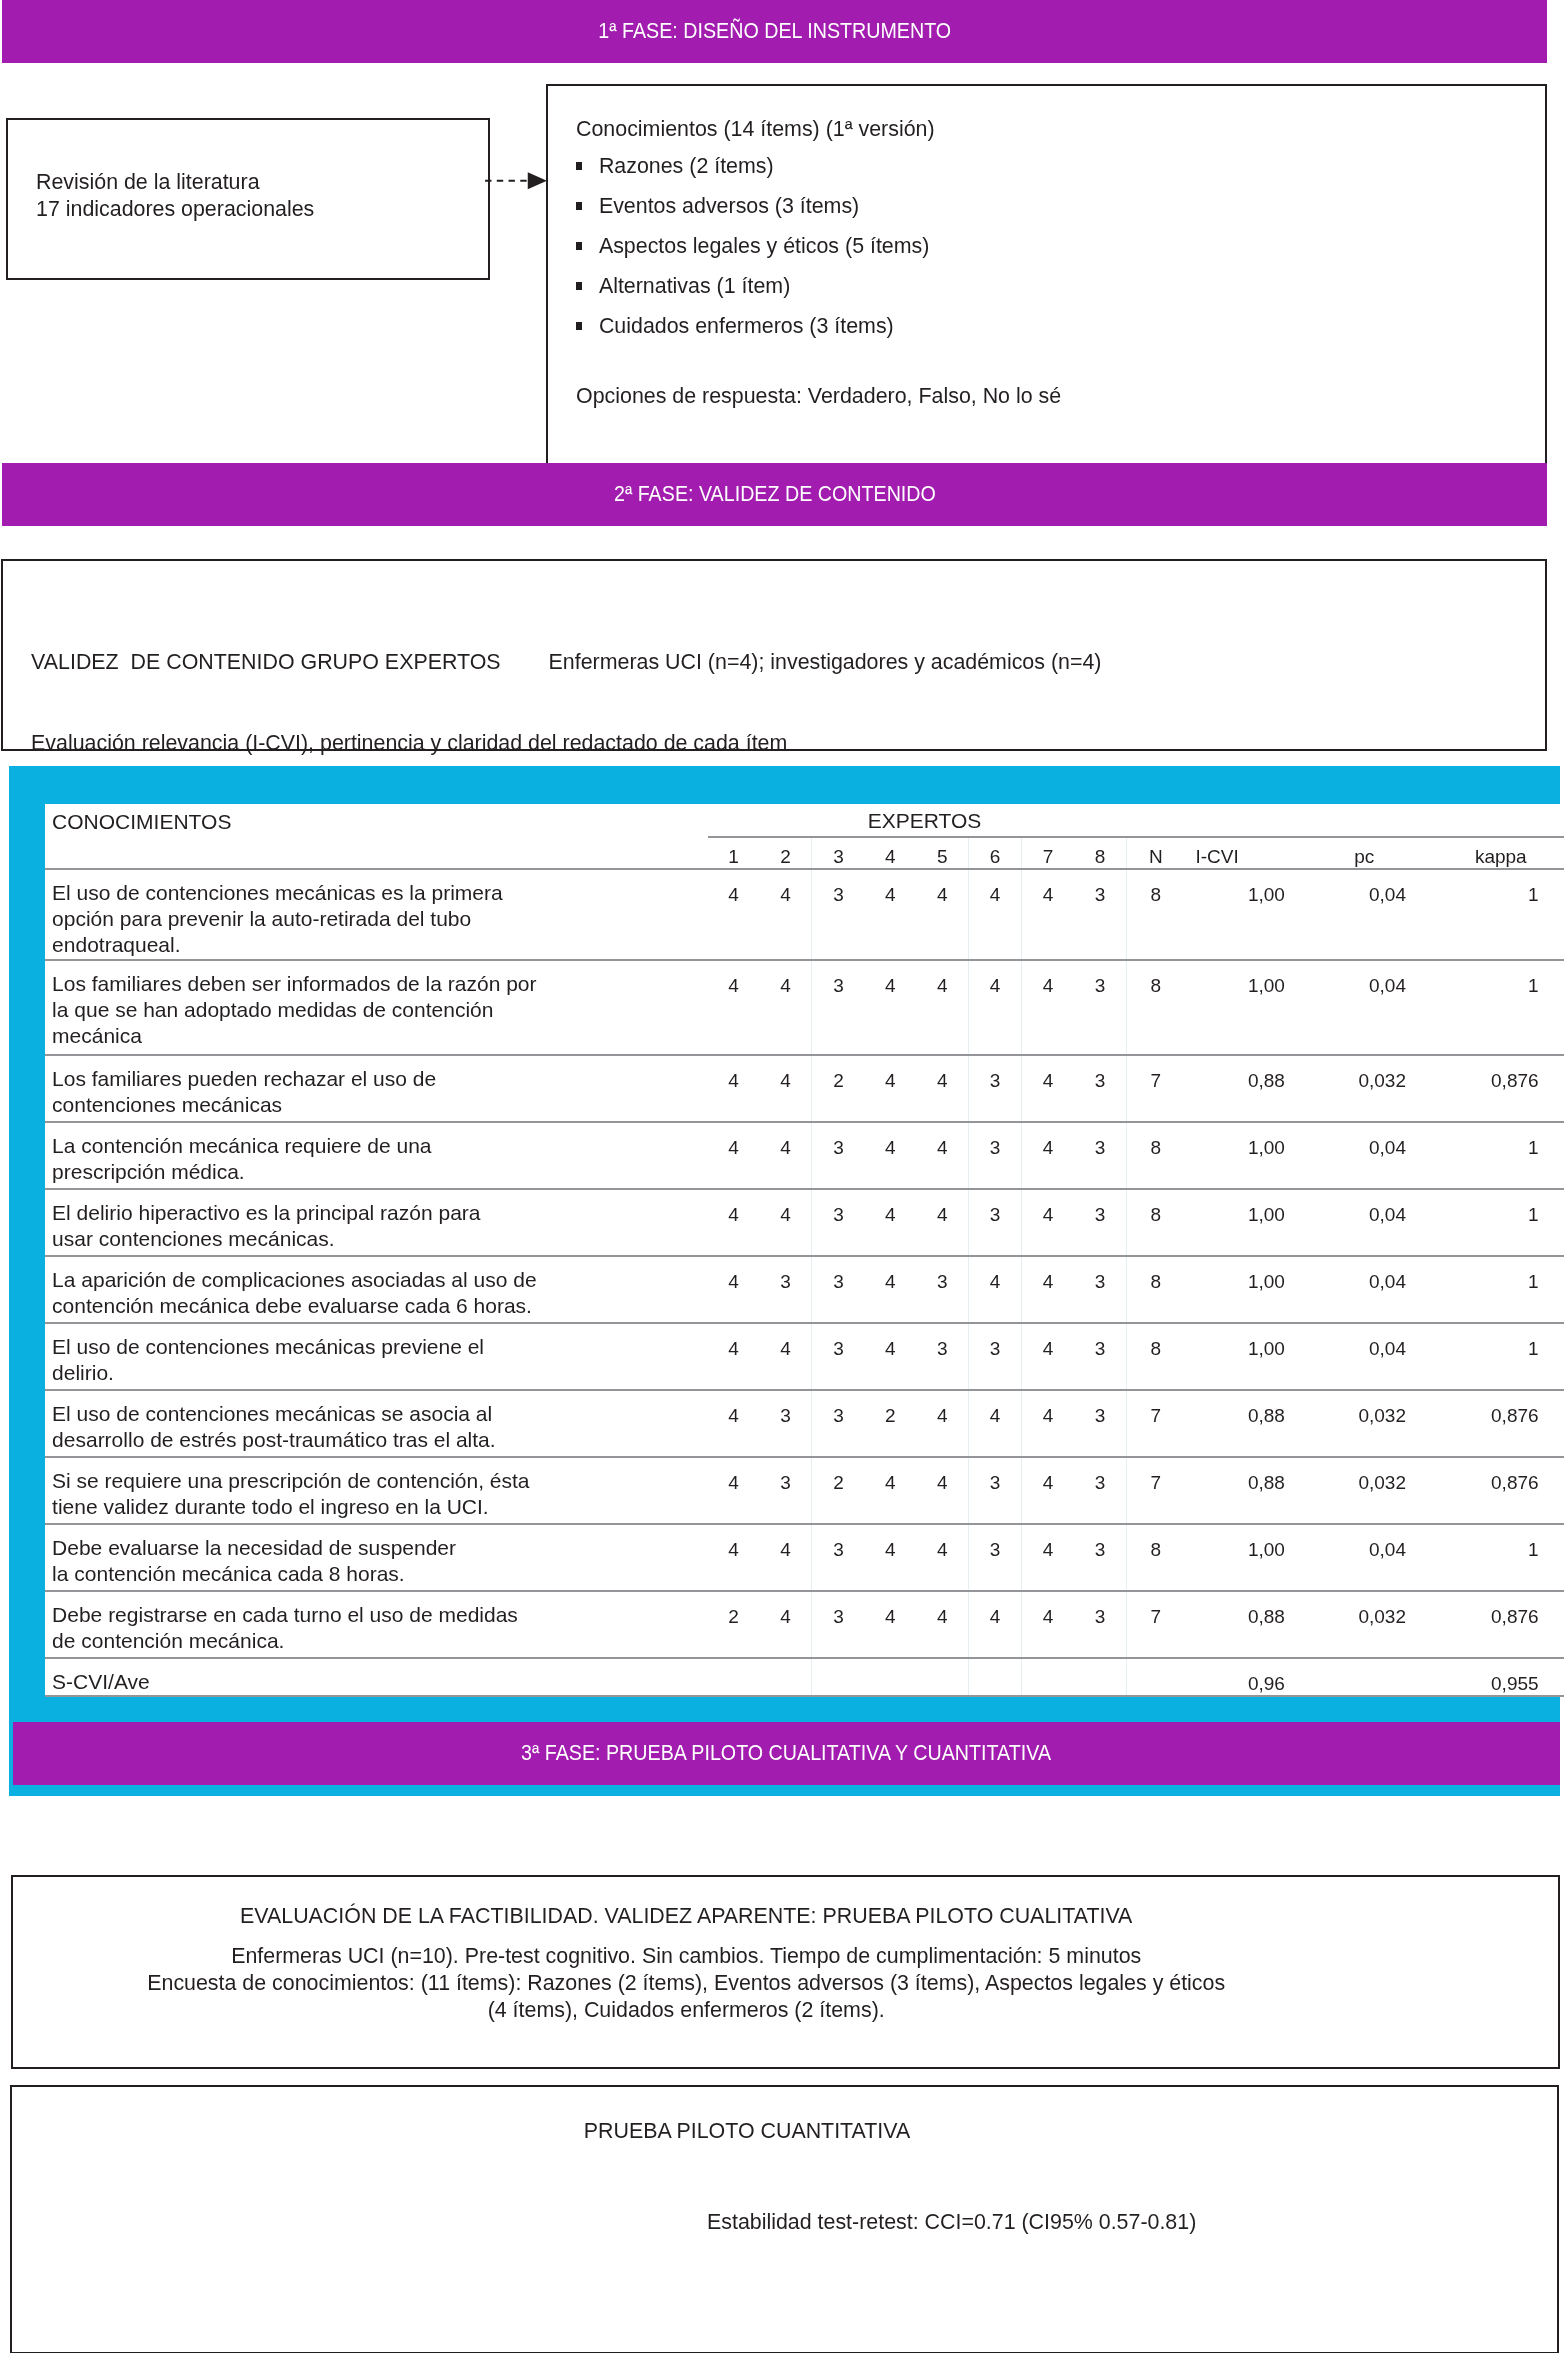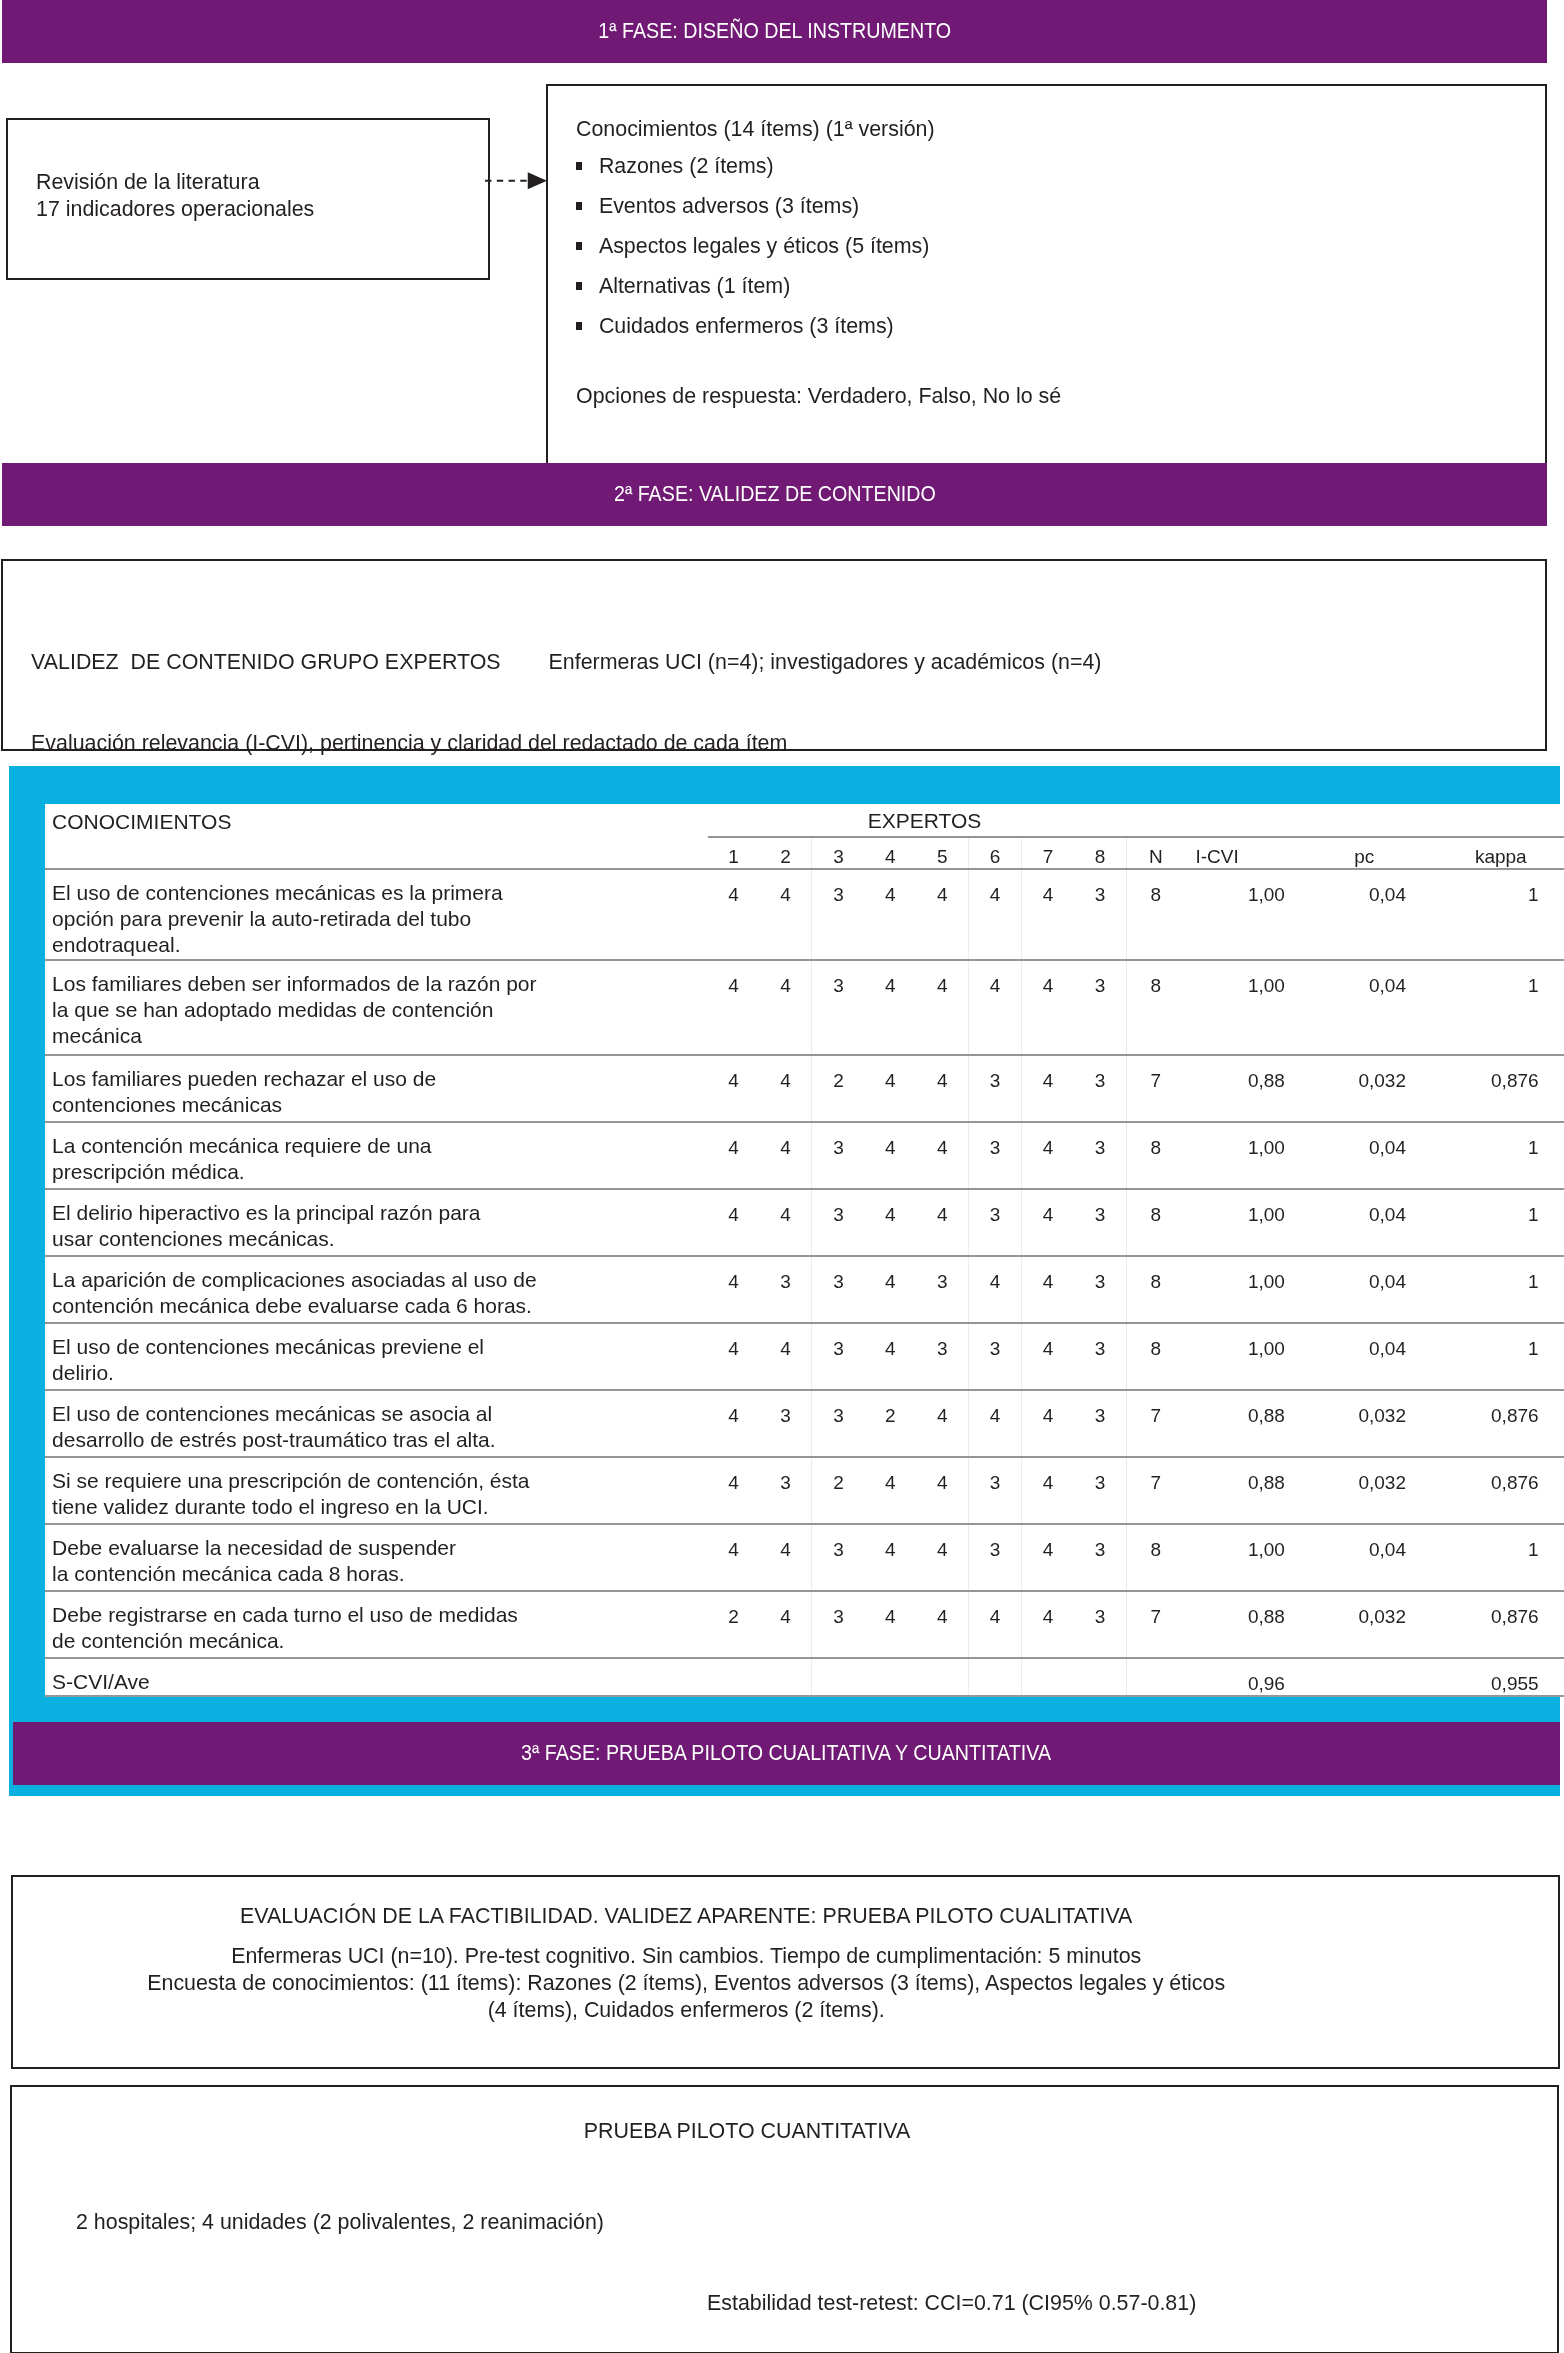--- a/index.html
+++ b/index.html
@@ -1,18 +1,18 @@
 <!DOCTYPE html>
 <html style="font-size:8.6px"><head>
 <meta charset="utf-8">
 <style>
   html, body { margin: 0; padding: 0; background: #ffffff; }
   body { width: 1565px; height: 2354px; position: relative; font-family: "Liberation Sans", sans-serif; color: #231f20; overflow: hidden; }
   .abs { position: absolute; }
-  .band { background: #701a75; color: #ffffff; font-size: 21.4px; display: flex; align-items: center; justify-content: center; }
+  .band { background: #a21caf; color: #ffffff; font-size: 21.4px; display: flex; align-items: center; justify-content: center; }
   .band span { transform: scaleX(0.92); }
   .box { border: 2.7px solid #231f20; box-sizing: border-box; background: #fff; }
   .txt { font-size: 21.4px; line-height: 27px; }
   .bullet-list { list-style: none; margin: 0; padding: 0; }
   .bullet-list li { display: flex; align-items: center; height: 40px; font-size: 21.4px; }
   .bullet-list li .sq { width: 5.9px; height: 8px; background: #231f20; margin-right: 17px; display: inline-block; }
   
   .tbl-wrap { background: #0ab0e0; }
   table.cvi { position: absolute; left: 36px; top: 38px; border-collapse: collapse; background: #fff; font-size: 19px; }
   table.cvi td { padding: 0; vertical-align: top; }
@@ -314,21 +314,20 @@
     <div style="margin-bottom:13px;">EVALUACIÓN DE LA FACTIBILIDAD. VALIDEZ APARENTE: PRUEBA PILOTO CUALITATIVA</div>
     <div>Enfermeras UCI (n=10). Pre-test cognitivo. Sin cambios. Tiempo de cumplimentación: 5 minutos</div>
     <div>Encuesta de conocimientos: (11 ítems): Razones (2 ítems), Eventos adversos (3 ítems), Aspectos legales y éticos</div>
     <div>(4 ítems), Cuidados enfermeros (2 ítems).</div>
   </div>
 </div>
 
 <div class="abs box" style="left:10px; top:2085px; width:1549px; height:269px;">
   <div class="txt" style="position:absolute; left:0; width:1470px; top:31px; text-align:center;">PRUEBA PILOTO CUANTITATIVA</div>
   <div class="txt" style="position:absolute; left:64px; top:68px; white-space:pre;">
-    <div>2 hospitales; 4 unidades (2 polivalentes, 2 reanimación)</div>
     <div style="padding-left:631px;">Estabilidad test-retest: CCI=0.71 (CI95% 0.57-0.81)</div>
     
     
     
     
   </div>
 </div>
 
 
 </body></html>

